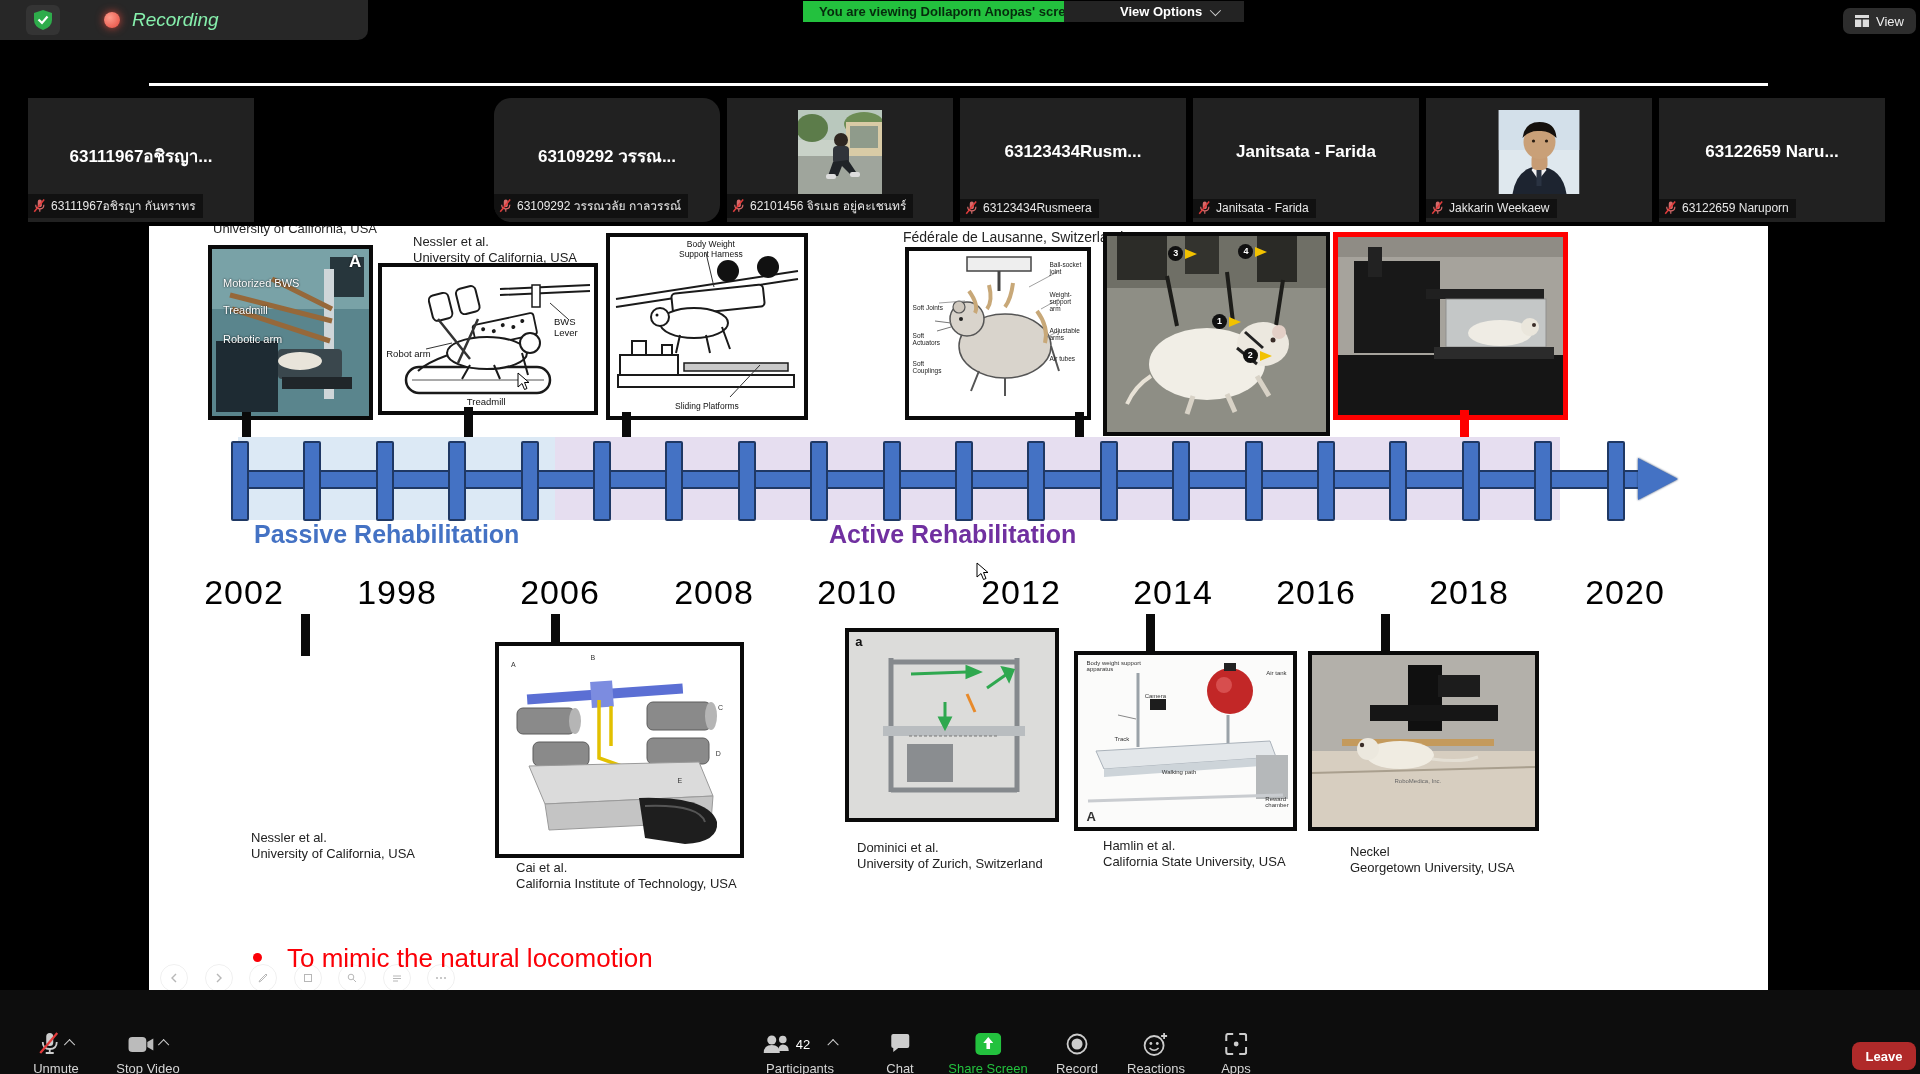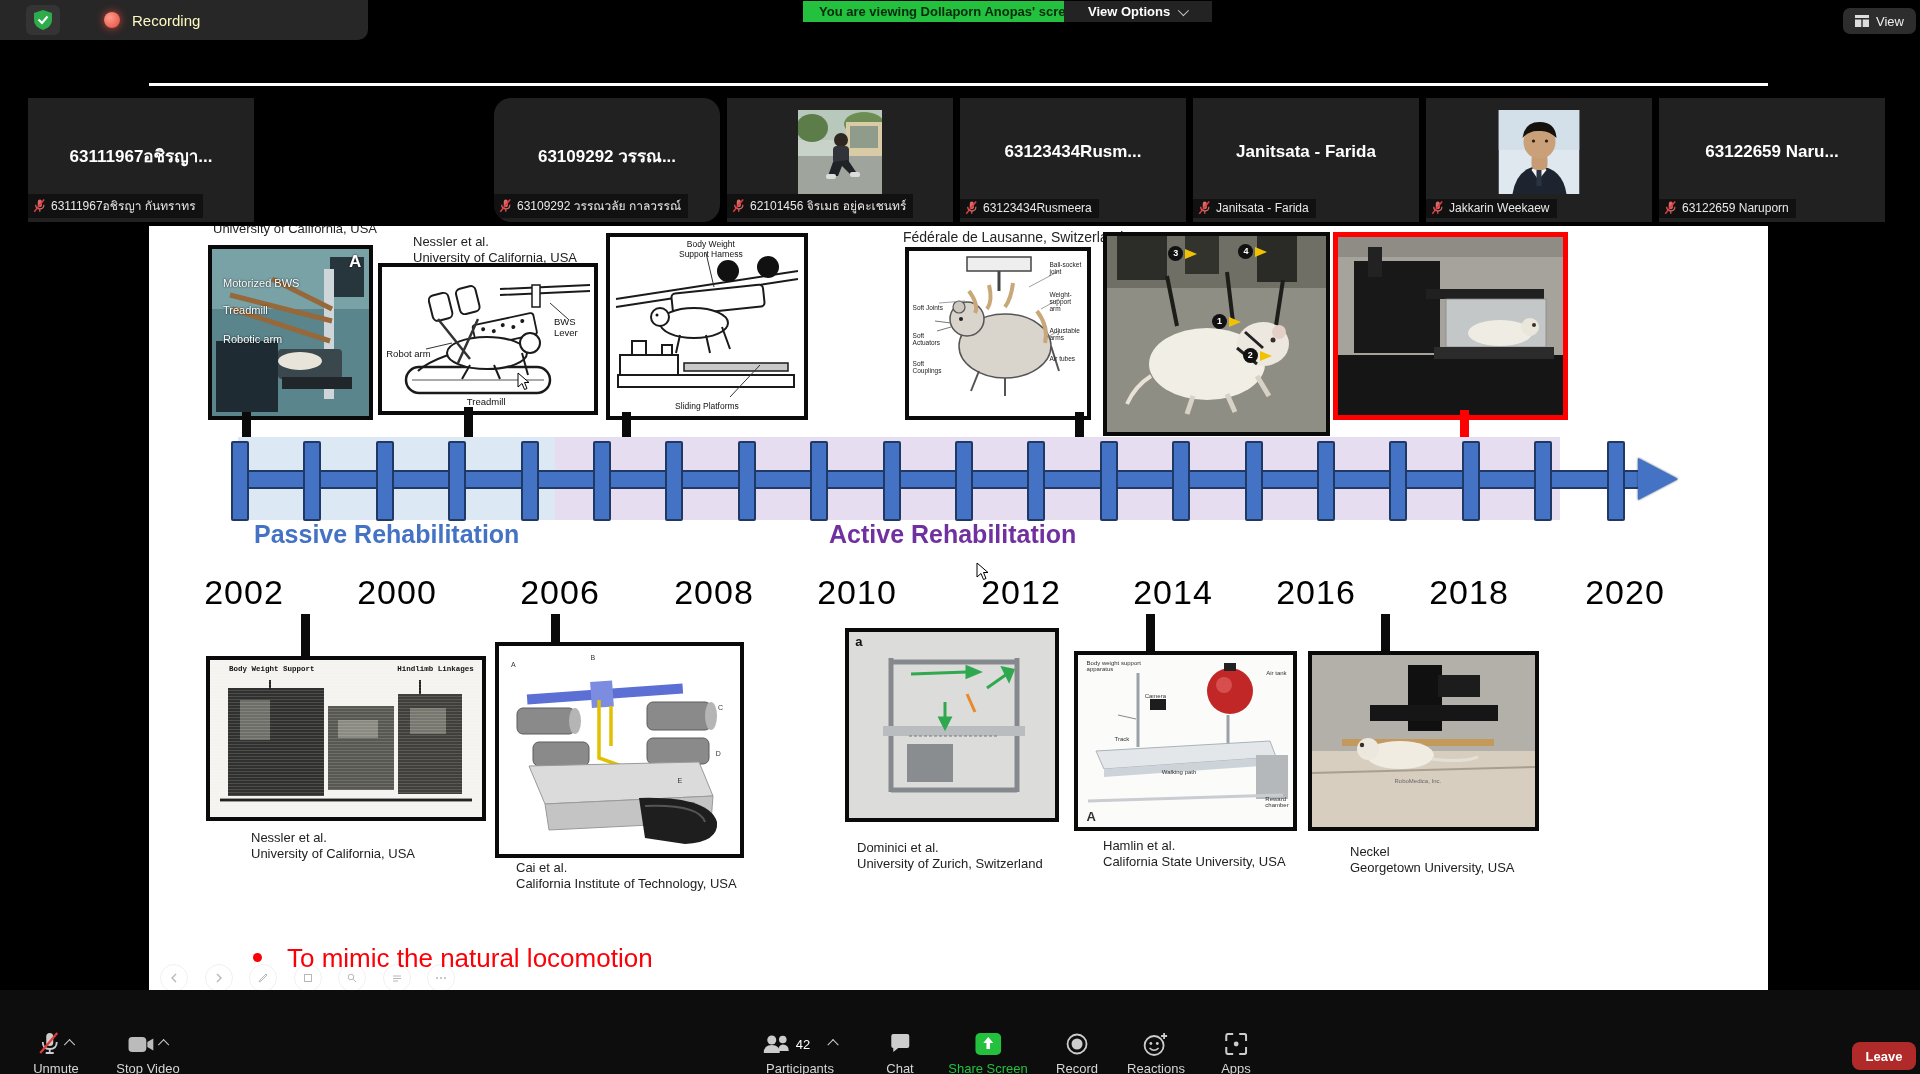--- a/index.html
+++ b/index.html
@@ -8,25 +8,25 @@
 
   
   .topbar{position:absolute;left:0;top:0;width:1920px;height:95px;background:#000;}
   .rec-pill{position:absolute;left:0;top:0;width:368px;height:40px;background:#272727;
             border-radius:0 0 10px 0;display:flex;align-items:center;}
   .shield-box{width:34px;height:30px;margin-left:26px;background:#343434;border-radius:6px;
               display:flex;align-items:center;justify-content:center;}
   .rec-dot{width:16px;height:16px;border-radius:50%;margin-left:44px;
            background:radial-gradient(circle at 35% 35%,#ff9c8c,#e5493d);
            box-shadow:0 0 8px rgba(229,73,61,.9);}
-  .rec-label{color:#fef9c3;font-size:15px;margin-left:12px;}
+  .rec-label{color:#86efac;font-size:19px;margin-left:12px;font-style:italic;}
   .banner{position:absolute;left:803px;top:1px;height:21px;line-height:21px;background:#23c13e;
           color:#062b0d;font-size:13px;font-weight:bold;padding:0 16px;}
   .view-options{position:absolute;left:1064px;top:1px;height:21px;line-height:21px;background:#232323;
-          color:#fff;font-size:13px;font-weight:bold;padding:0 26px 0 24px;display:flex;align-items:center;gap:8px;cursor:pointer;}
+          color:#fff;font-size:13px;font-weight:bold;padding:0 26px 0 56px;display:flex;align-items:center;gap:8px;cursor:pointer;}
   .chev{width:7px;height:7px;border-left:1.6px solid #ccc;border-top:1.6px solid #ccc;display:inline-block;}
   .chev.up{transform:rotate(45deg) translateY(1px);}
   .chev.down{transform:rotate(-135deg) translateY(2px);}
   .view-btn{position:absolute;left:1843px;top:8px;height:26px;padding:0 12px;background:#2d2d2d;border-radius:7px;
             color:#eee;font-size:13px;display:flex;align-items:center;gap:7px;cursor:pointer;}
   .white-edge{position:absolute;left:149px;top:83px;width:1619px;height:3px;background:#fff;}
 
   
   .strip{position:absolute;left:0;top:98px;width:1920px;height:124px;}
   .tile{position:absolute;top:0;width:226px;height:124px;background:#212121;overflow:hidden;}
@@ -450,55 +450,36 @@
         <div class="tick" style="left: 1312.8px;"></div>
         <div class="tick" style="left: 1385.2px;"></div>
         <div class="tick" style="left: 1457.6px;"></div>
       </div>
 
     <div class="phase" id="phase-passive" style="left: 105px; color: rgb(68, 114, 196);">Passive Rehabilitation</div>
     <div class="phase" id="phase-active" style="left: 680px; color: rgb(112, 48, 160);">Active Rehabilitation</div>
 
     <div id="years">
         <div class="year" style="left: 95px;">2002</div>
-        <div class="year" style="left: 248px;">2000</div>
+        <div class="year" style="left: 248px;">1998</div>
         <div class="year" style="left: 411px;">2006</div>
         <div class="year" style="left: 565px;">2008</div>
         <div class="year" style="left: 708px;">2010</div>
         <div class="year" style="left: 872px;">2012</div>
         <div class="year" style="left: 1024px;">2014</div>
         <div class="year" style="left: 1167px;">2016</div>
         <div class="year" style="left: 1320px;">2018</div>
         <div class="year" style="left: 1476px;">2020</div>
       </div>
 
     <div class="conn" style="left:152px;top:388px;height:42px;"></div>
     <div class="conn" style="left:402px;top:388px;height:28px;"></div>
     <div class="conn" style="left:997px;top:388px;height:37px;"></div>
     <div class="conn" style="left:1232px;top:388px;height:37px;"></div>
 
-    <figure class="fig" id="fb0" style="left:57px;top:430px;width:272px;height:157px;">
-      <svg viewBox="0 0 272 157" preserveAspectRatio="none">
-        <rect width="272" height="157" fill="#f5f3ef"></rect>
-        <rect x="18" y="28" width="96" height="108" fill="#30302e"></rect>
-        <rect x="118" y="46" width="66" height="84" fill="#585853"></rect>
-        <rect x="188" y="34" width="64" height="100" fill="#403f3c"></rect>
-        <rect x="30" y="40" width="30" height="40" fill="#6e6e68"></rect>
-        <rect x="128" y="60" width="40" height="18" fill="#8a8a82"></rect>
-        <rect x="200" y="48" width="36" height="26" fill="#77776f"></rect>
-        <line x1="10" y1="140" x2="262" y2="140" stroke="#222" stroke-width="3"></line>
-        <line x1="60" y1="20" x2="60" y2="30" stroke="#222" stroke-width="2"></line>
-        <line x1="210" y1="20" x2="210" y2="34" stroke="#222" stroke-width="2"></line>
-      </svg>
-      <div class="halftone"></div>
-      <div class="labels">
-          <span class="lbl l0">Body Weight Support</span>
-          <span class="lbl l1">Hindlimb Linkages</span>
-        </div>
-    </figure>
 
     <figure class="fig" id="fb1" style="left:346px;top:416px;width:241px;height:208px;">
       <svg viewBox="0 0 241 208" preserveAspectRatio="none">
         <rect width="241" height="208" fill="#fff"></rect>
         <g transform="rotate(-4 120 48)">
             <rect x="28" y="42" width="156" height="10" fill="#5b6fd4"></rect>
             <rect x="92" y="34" width="22" height="26" fill="#7c8ce0"></rect>
           </g>
         <path d="M100 54 L100 112 L134 124" stroke="#e2c000" stroke-width="3.5" fill="none"></path>
         <path d="M112 60 L112 100" stroke="#e2c000" stroke-width="3.5"></path>

